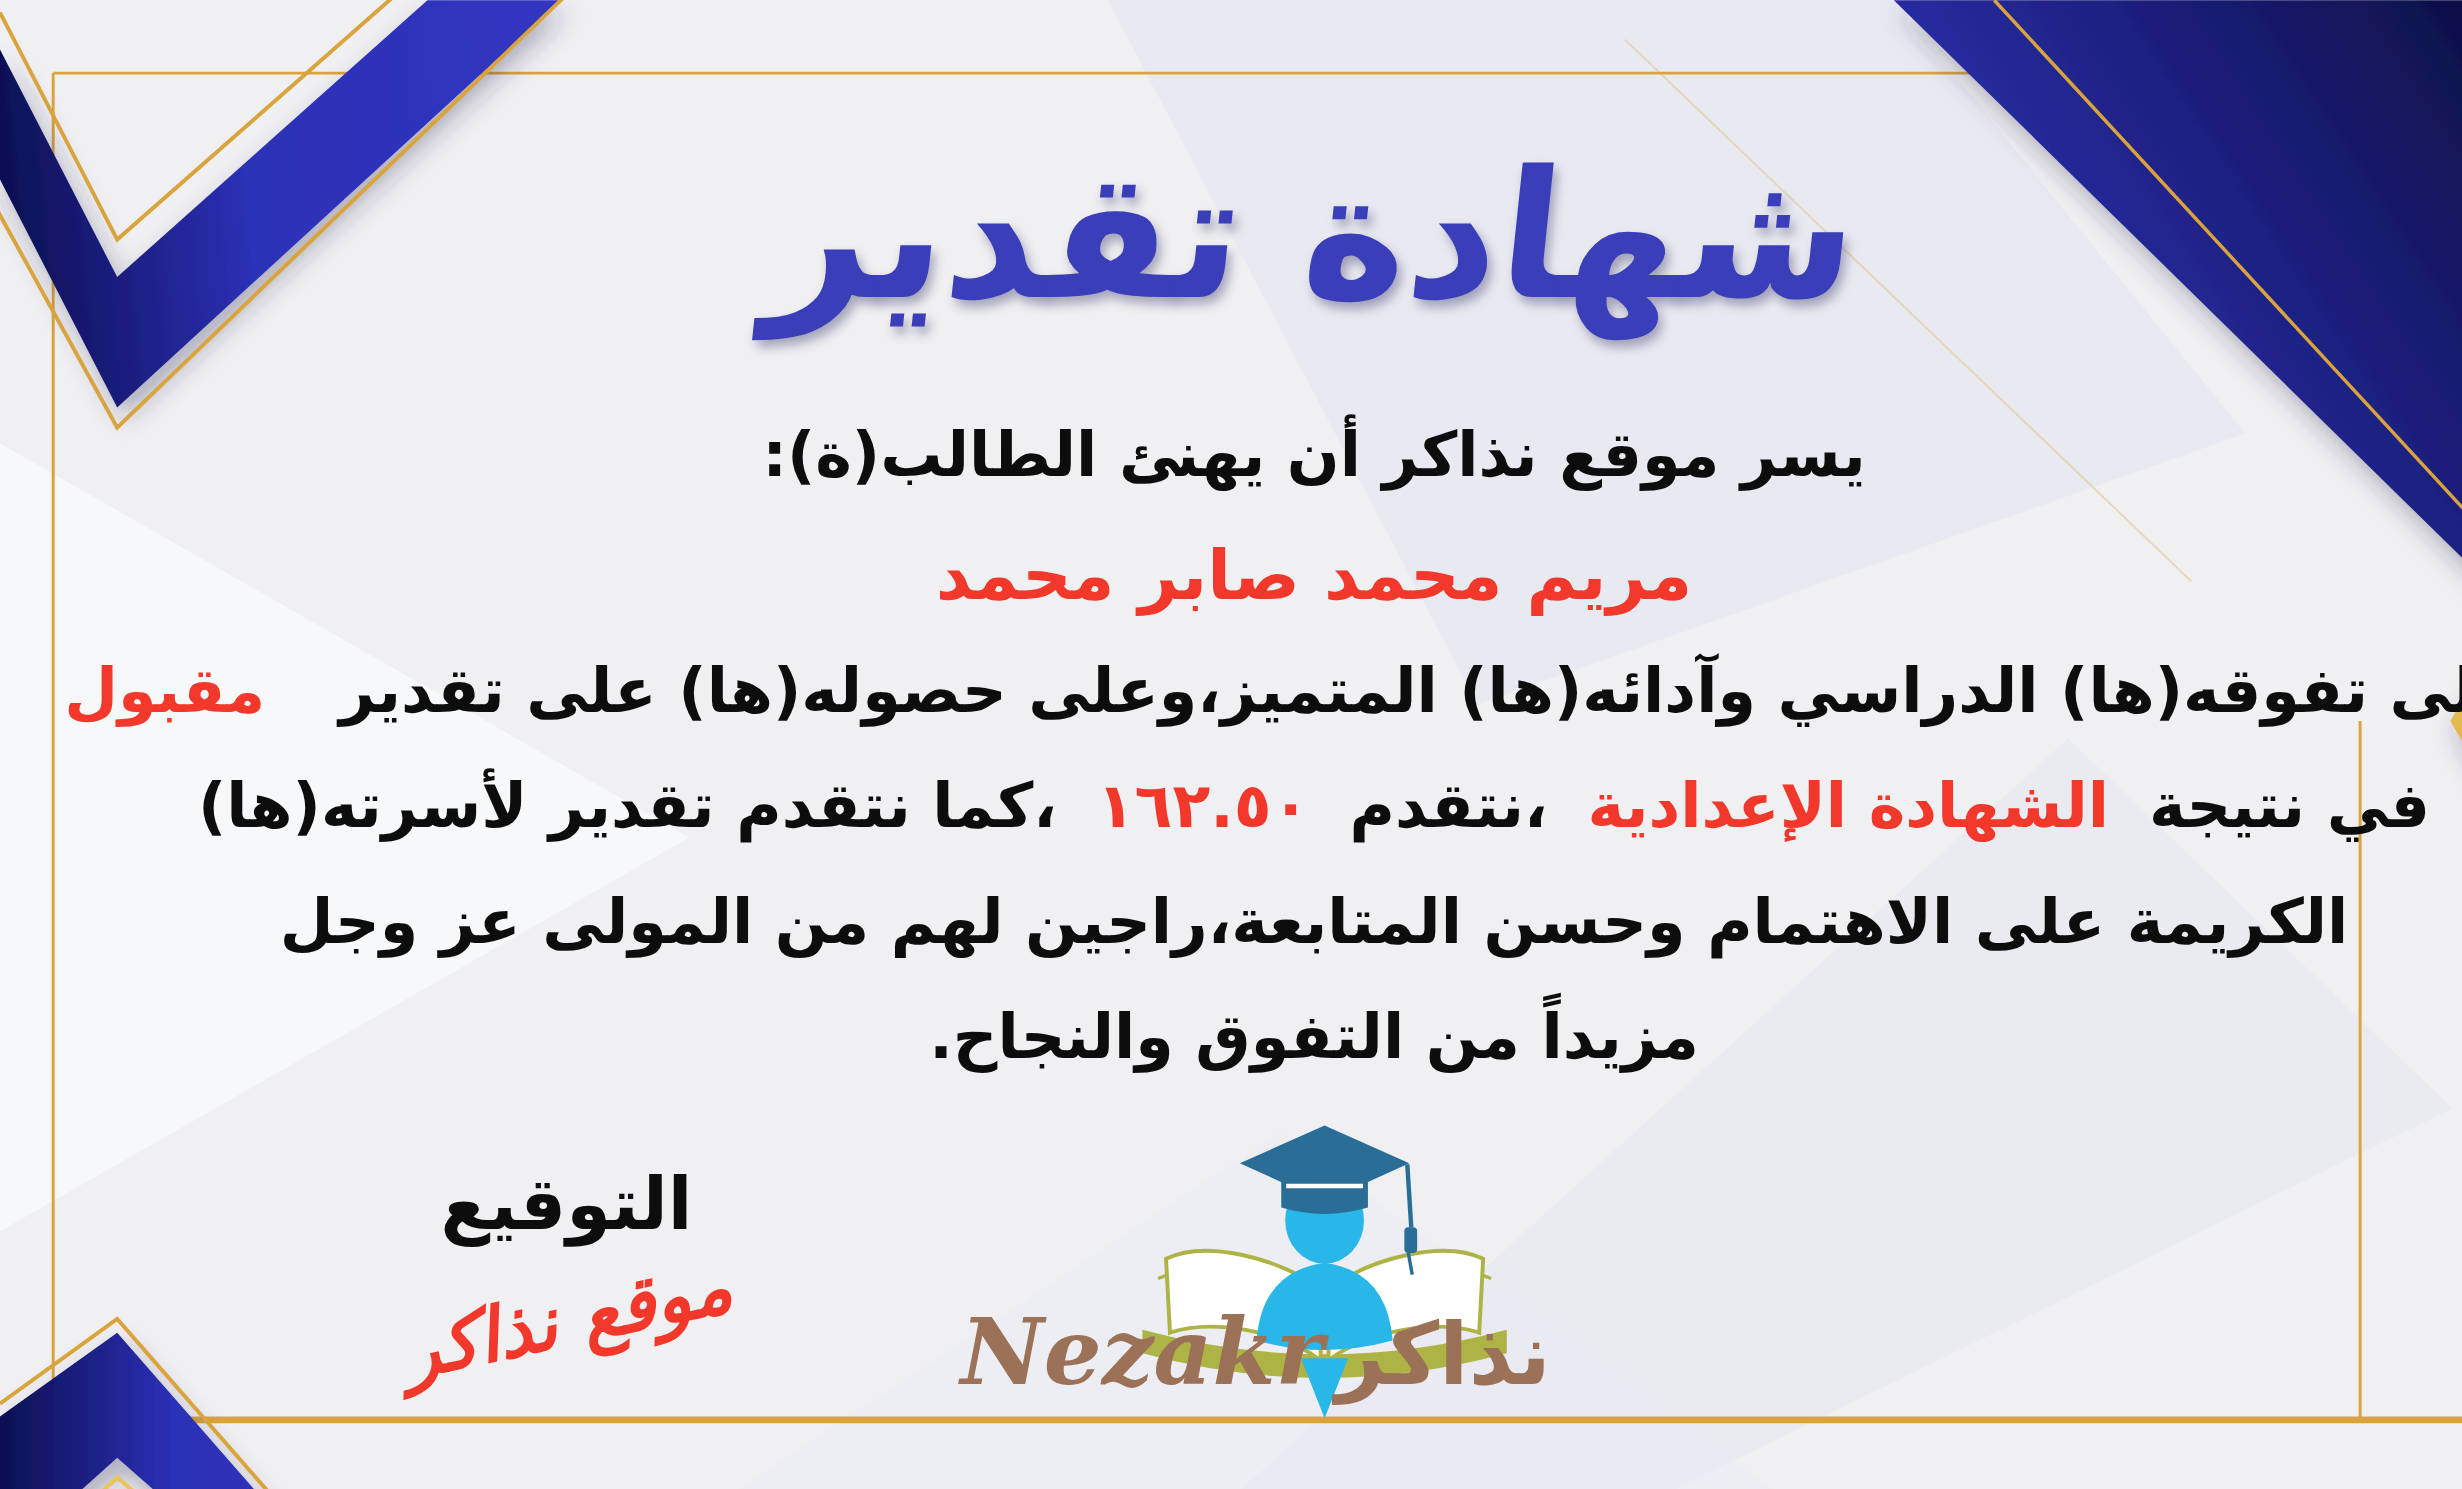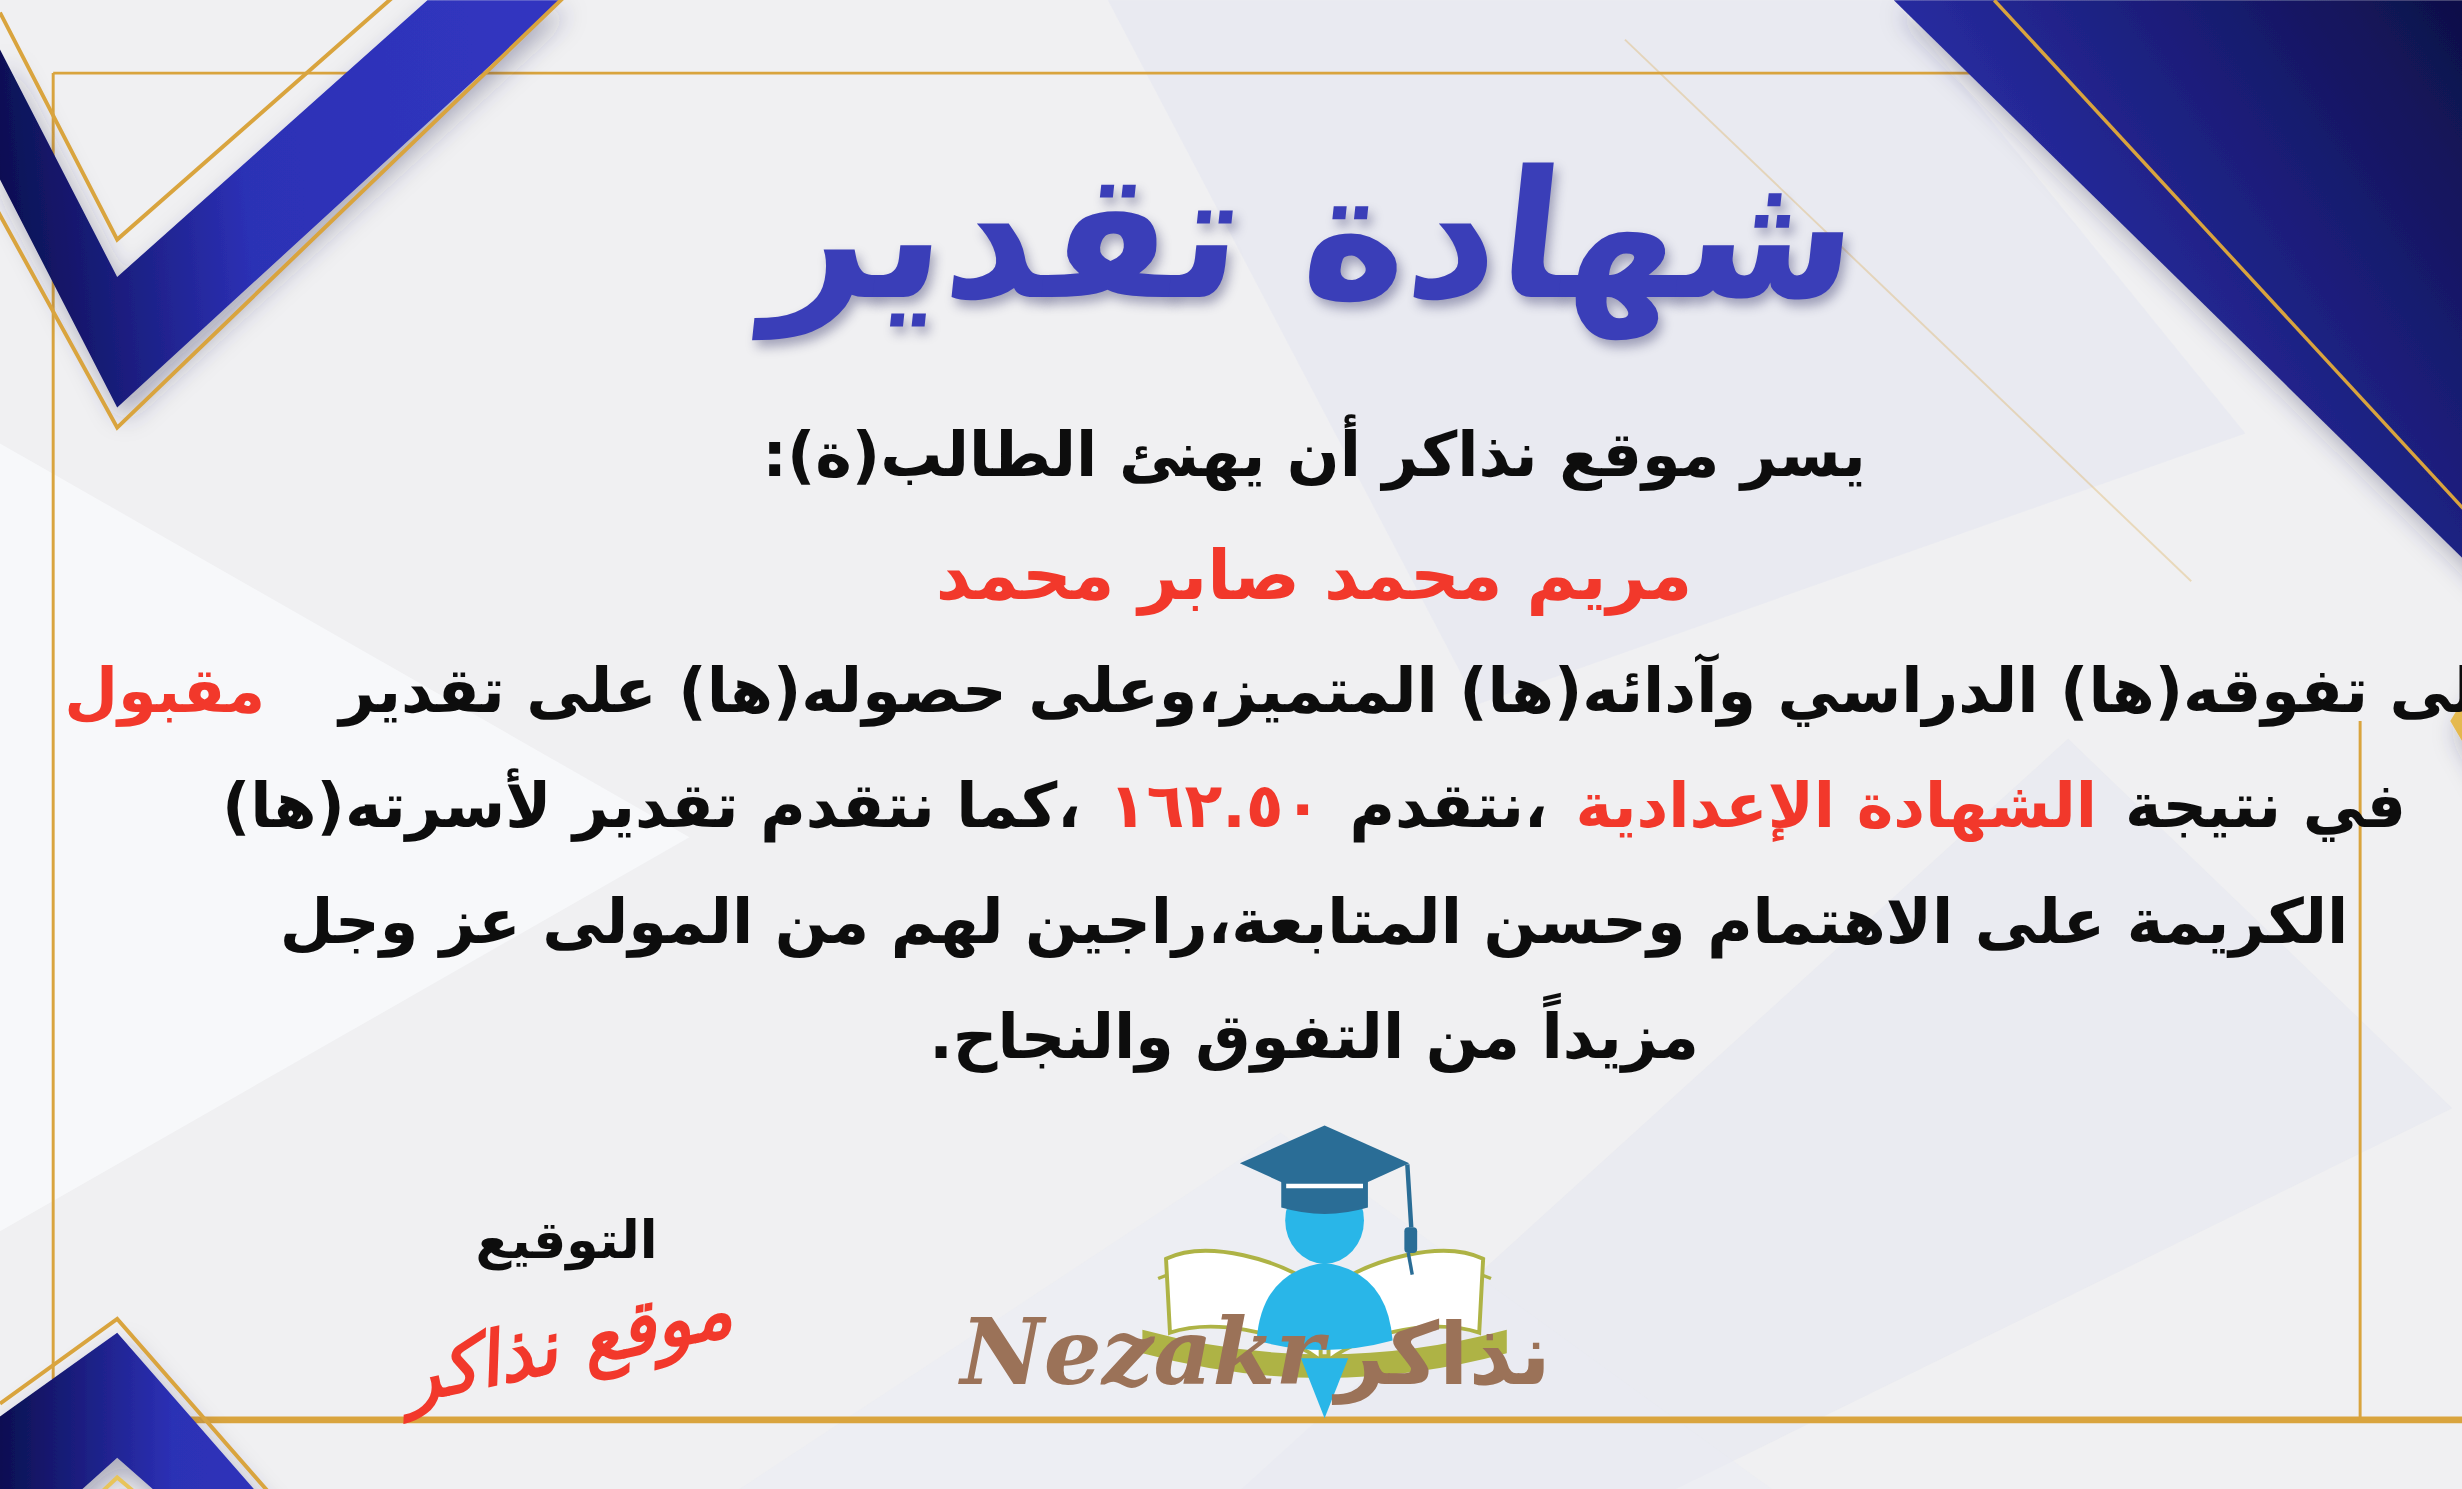--- a/index.html
+++ b/index.html
@@ -27,24 +27,24 @@
     direction:rtl;text-align:center;
     color:#0d0d0d;
   }
   .line{
     font-size:62px;font-weight:bold;line-height:1.25;
     margin-bottom:38px;white-space:nowrap;
   }
   .line.name{color:#f2382b;font-size:69px;margin-bottom:34px;}
   .red{color:#f2382b;}
   .gap-wide{margin:0 74px 0 12px;}
-  .gap{margin:0 28px;}
+  .gap{margin:0 40px;}
   
   .signature{position:absolute;left:345px;top:1162px;width:443px;text-align:center;direction:rtl;}
-  .sig-label{font-size:52px;font-weight:bold;color:#0d0d0d;margin-top:48px;}
+  .sig-label{font-size:72px;font-weight:bold;color:#0d0d0d;}
   .sig-script{
     margin-top:29.5px;
     font-size:74px;font-style:italic;font-weight:bold;
     color:#f2382b;
     transform:rotate(-12deg);
     white-space:nowrap;
   }
   
   .logo-latin{font-family:"DejaVu Serif", serif;font-weight:bold;font-style:italic;font-size:185px;fill:#9b7258;}
   .logo-arabic{font-family:"DejaVu Sans", sans-serif;font-weight:bold;font-size:175px;fill:#9b7258;}

